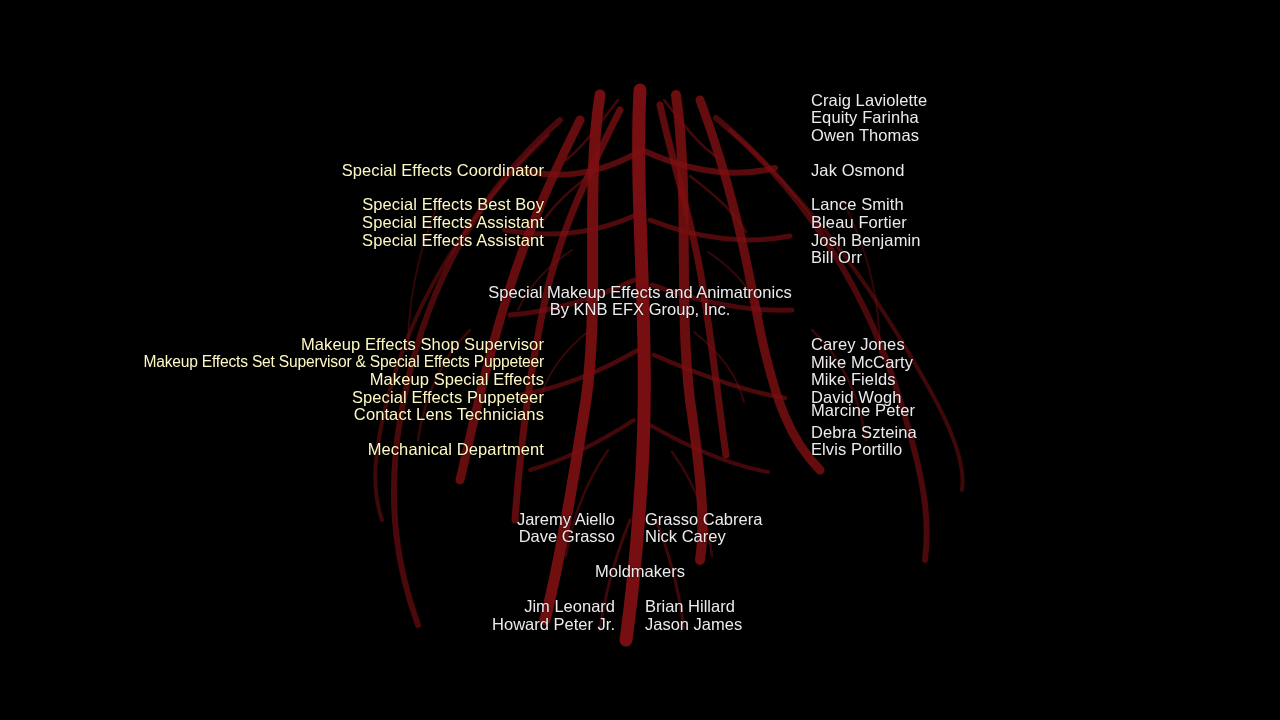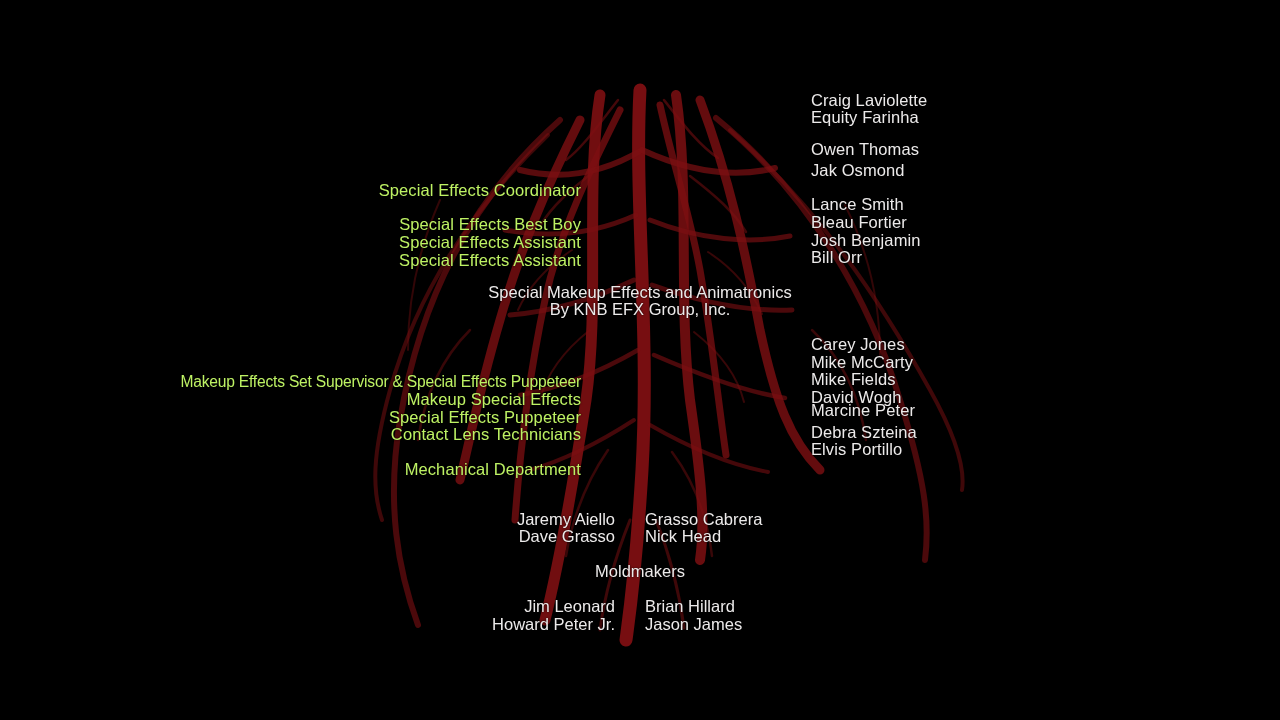--- a/index.html
+++ b/index.html
@@ -29,28 +29,27 @@
   
   #credits {
     position: absolute;
     left: 0; top: 0;
     width: 1280px;
     height: 720px;
   }
 
   .role {
     position: absolute;
-    right: 699px;           
+    right: 736px;           
     white-space: nowrap;
     text-align: right;
     font-size: 16.5px;
     letter-spacing: .1px;
-    color: #bef264;
-    text-shadow: 0 0 2px rgba(0,0,0,.9);
-    margin-top: 20px;
+    color: #fef9c3;
+    text-shadow: 0 0 2px rgba(0,0,0,.9);
   }
   .role.wide {
     font-size: 15.6px;
     letter-spacing: -0.2px;
   }
 
   .name {
     position: absolute;
     left: 811px;
     white-space: nowrap;
@@ -138,39 +137,40 @@
       <path d="M812 330 C 844 360, 860 400, 866 440" stroke-width="2.5" opacity="0.45"></path>
       <path d="M440 200 C 418 250, 408 300, 408 350" stroke-width="2" opacity="0.4"></path>
       <path d="M845 205 C 870 255, 880 305, 880 355" stroke-width="2" opacity="0.4"></path>
     </g>
   </svg>
 
   <div id="credits">
 
     <div class="name" style="top:91px">Craig Laviolette</div>
     <div class="name" style="top:108px">Equity Farinha</div>
-    <div class="name" style="top:140px">Owen Thomas</div>
+    <div class="name" style="top:126px">Owen Thomas</div>
 
     <div class="role" style="top:161px">Special Effects Coordinator</div>
     <div class="name" style="top:161px">Jak Osmond</div>
 
     <div class="role" style="top:195px">Special Effects Best Boy</div>
     <div class="name" style="top:195px">Lance Smith</div>
 
     <div class="role" style="top:213px">Special Effects Assistant</div>
     <div class="name" style="top:213px">Bleau Fortier</div>
 
     <div class="role" style="top:231px">Special Effects Assistant</div>
     <div class="name" style="top:231px">Josh Benjamin</div>
 
     <div class="name" style="top:248px">Bill Orr</div>
 
     <div class="centered" style="top:300px">By KNB EFX Group, Inc.</div>
     <div class="centered" style="top:283px">Special Makeup Effects and Animatronics</div>
 
+    <div class="role" style="top:335px">Makeup Effects Shop Supervisor</div>
     <div class="name" style="top:335px">Carey Jones</div>
 
     <div class="role wide" style="top:353px">Makeup Effects Set Supervisor &amp; Special Effects Puppeteer</div>
     <div class="name" style="top:353px">Mike McCarty</div>
 
     <div class="role" style="top:370px">Makeup Special Effects</div>
     <div class="name" style="top:370px">Mike Fields</div>
 
     <div class="role" style="top:388px">Special Effects Puppeteer</div>
     <div class="name" style="top:388px">David Wogh</div>
@@ -180,21 +180,21 @@
 
     <div class="role" style="top:423px"></div>
     <div class="name" style="top:423px">Debra Szteina</div>
 
     <div class="role" style="top:440px">Mechanical Department</div>
     <div class="name" style="top:440px">Elvis Portillo</div>
 
     <div class="pair-col-left" style="top:510px">Jaremy Aiello</div>
     <div class="pair-col-left" style="top:527px">Dave Grasso</div>
     <div class="pair-col-right" style="top:510px">Grasso Cabrera</div>
-    <div class="pair-col-right" style="top:527px">Nick Head</div>
+    <div class="pair-col-right" style="top:527px">Nick Carey</div>
 
     <div class="centered" style="top:562px">Moldmakers</div>
     <div class="pair-col-left" style="top:597px">Jim Leonard</div>
     <div class="pair-col-left" style="top:615px">Howard Peter Jr.</div>
     <div class="pair-col-right" style="top:597px">Brian Hillard</div>
     <div class="pair-col-right" style="top:615px">Jason James</div>
 
   </div>
 </div>
 

